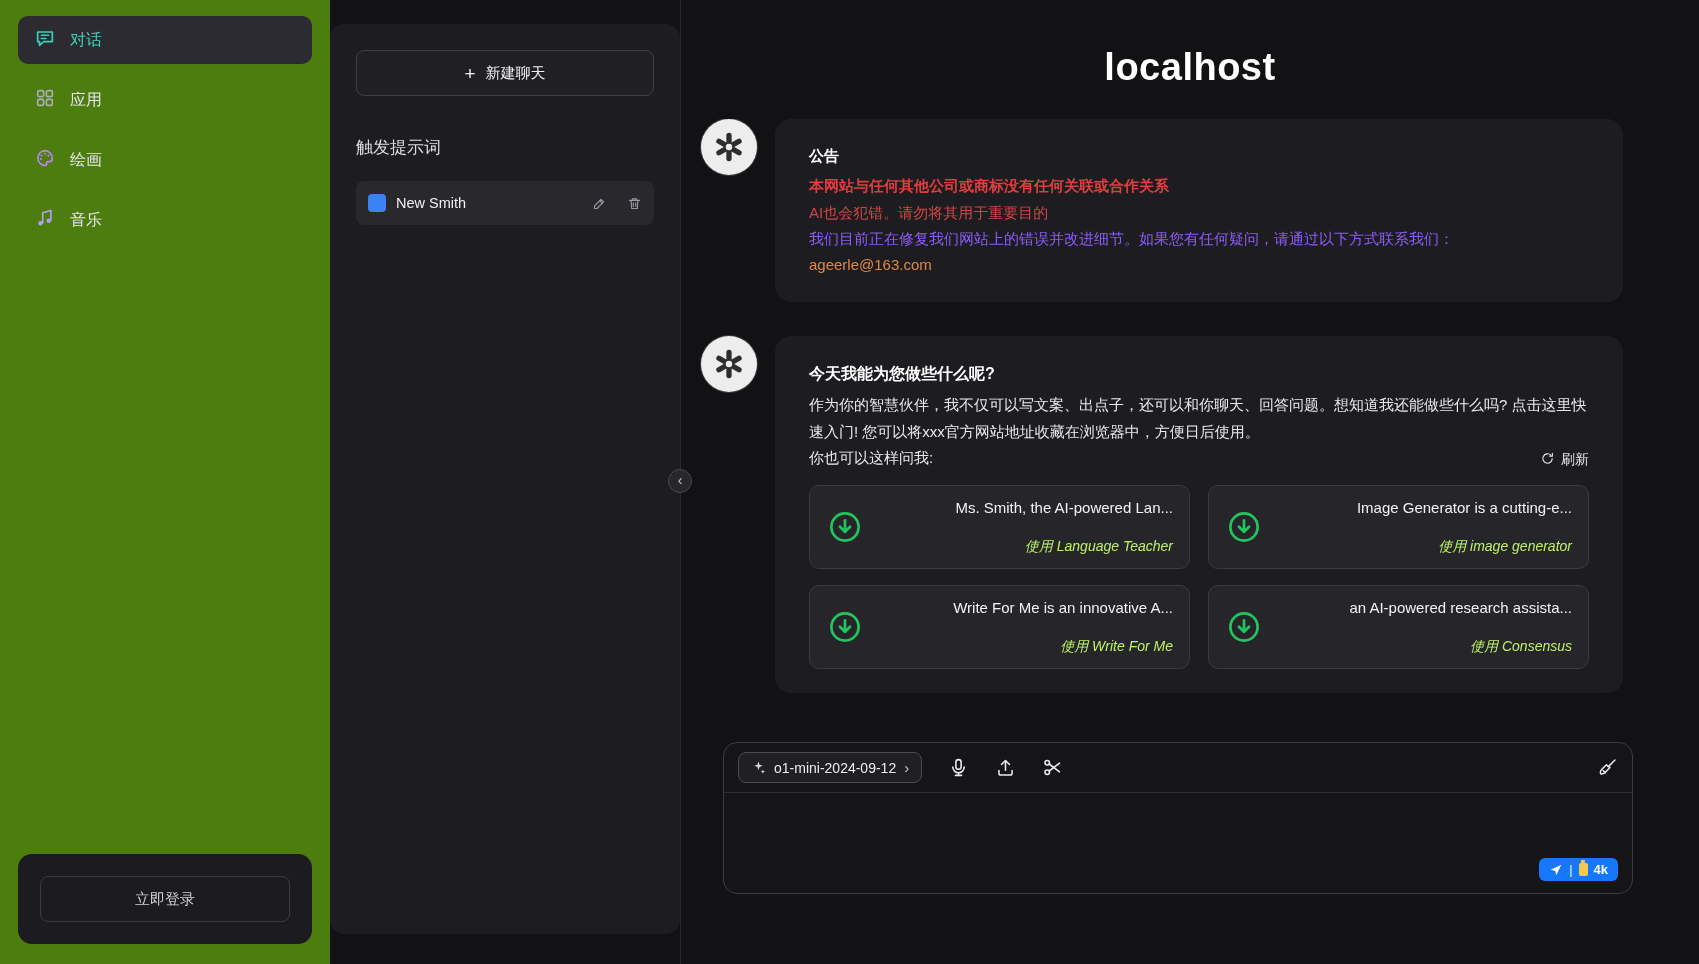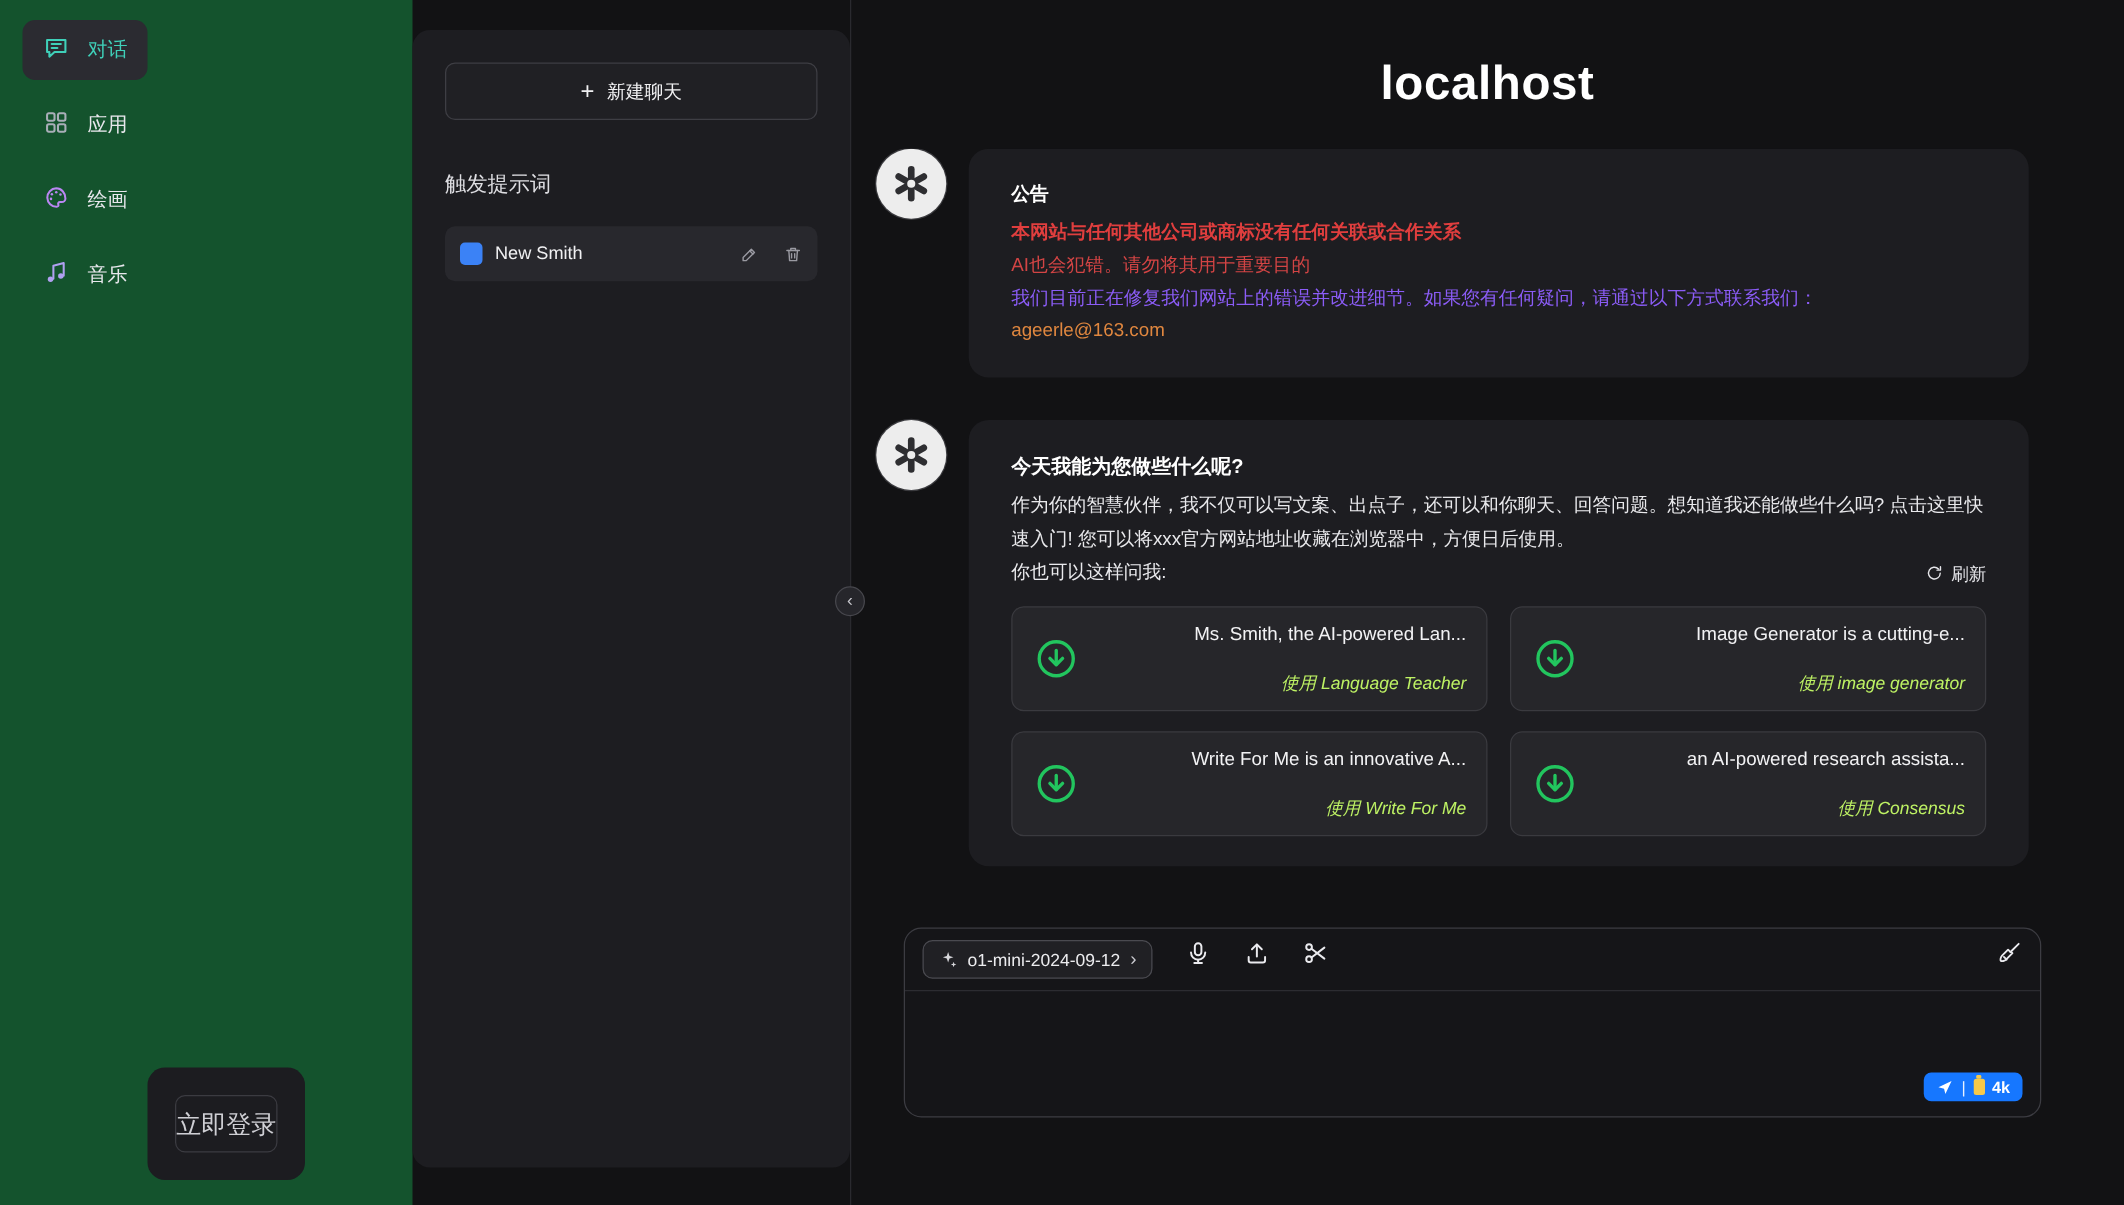--- a/index.html
+++ b/index.html
@@ -1,33 +1,33 @@
 <!DOCTYPE html>
 <html><head>
 <meta charset="utf-8">
 <style>
   * { margin:0; padding:0; box-sizing:border-box; }
   html,body { width:1699px; height:964px; overflow:hidden; background:#0f0f12;
     font-family:"Liberation Sans","DejaVu Sans",sans-serif; }
   .app { position:relative; display:flex; width:1699px; height:964px; background:#121214; }
 
   
-  .sidebar { width:330px; background:#14532d; padding:16px 18px 20px; display:flex; flex-shrink:0; }
+  .sidebar { width:330px; background:#4d7c0f; padding:16px 18px 20px; display:flex; flex-direction:column; flex-shrink:0; }
   .side-nav { display:flex; flex-direction:column; gap:12px; }
   .side-item { height:48px; border-radius:10px; display:flex; align-items:center; gap:14px; padding:0 16px;
     color:#e7e7ec; font-size:16px; cursor:pointer; }
   .side-item.active { background:#2b2b31; color:#3fd0b9; }
   .side-item svg { width:22px; height:22px; flex-shrink:0; }
   .icon-chat { color:#3fd0b9; } .side-item.active .icon-chat { color:#3fd0b9; }
   .icon-apps { color:#a9aeb8; }
   .icon-palette { color:#b986f2; }
   .icon-music { color:#b0a0f0; }
   .login-card { margin-top:auto; background:#1c1c20; border-radius:14px; padding:22px; }
   .login-btn { width:100%; height:46px; border:1px solid #3b3b41; border-radius:8px; background:transparent;
-    color:#cfcfd4; font-size:20px; cursor:pointer; font-family:inherit; }
+    color:#cfcfd4; font-size:15px; cursor:pointer; font-family:inherit; }
 
   
   .history-wrap { width:350px; padding:24px 0 30px; flex-shrink:0; }
   .history-card { background:#1d1d21; border-radius:14px; height:100%; padding:26px 26px; }
   .new-chat-btn { width:100%; height:46px; border:1px solid #3e3e44; background:#202024; border-radius:8px;
     color:#f0f0f2; font-size:15px; display:flex; align-items:center; justify-content:center; gap:10px; cursor:pointer; font-family:inherit; }
   .plus-glyph { font-size:19px; line-height:1; color:#f0f0f2; }
   .history-title { margin-top:40px; font-size:17px; color:#dedee2; }
   .history-item { margin-top:22px; height:44px; background:#28282d; border-radius:8px; display:flex;
     align-items:center; gap:10px; padding:0 12px; cursor:pointer; }
@@ -68,21 +68,21 @@
   .sugg-card { background:#26262a; border:1px solid #3a3a3f; border-radius:10px; padding:12px 16px;
     display:flex; gap:14px; align-items:center; cursor:pointer; min-width:0; }
   .sugg-icon { color:#22c55e; display:flex; flex-shrink:0; }
   .sugg-icon svg { width:38px; height:38px; }
   .sugg-text { min-width:0; flex:1; line-height:1.35;text-align:right; }
   .sugg-title { display:block; font-size:15px; color:#f2f2f4; white-space:nowrap; overflow:hidden; text-overflow:ellipsis; }
   .sugg-sub { display:block; font-size:14px; color:#bef264; margin-top:19px;font-style:italic; }
 
   
   .composer { border:1px solid #3c3c42; border-radius:14px; background:#151518; margin:2px 66px 70px 42px; }
-  .composer-toolbar { display:flex; align-items:flex-start; gap:26px; padding:9px 14px; border-bottom:1px solid #2c2c31; }
+  .composer-toolbar { display:flex; align-items:center; gap:26px; padding:9px 14px; border-bottom:1px solid #2c2c31; }
   .model-chip { display:flex; align-items:center; gap:8px; background:#202024; border:1px solid #4a4a50;
     border-radius:8px; padding:6px 12px; color:#ececef; font-size:14px; cursor:pointer; }
   .model-chip svg { width:15px; height:15px; color:#d6d6da; }
   .chip-chevron { color:#c9c9cf; font-size:15px; }
   .tool-icon { color:#eaeaee; cursor:pointer; display:flex; }
   .tool-icon svg { width:21px; height:21px; }
   .toolbar-spacer { flex:1; }
   .composer-body { position:relative; padding:16px 18px 14px; min-height:100px; }
   .composer-input { width:100%; height:62px; background:transparent; border:none; outline:none; resize:none;
     color:#e9e9ec; font-size:15px; font-family:inherit; }

